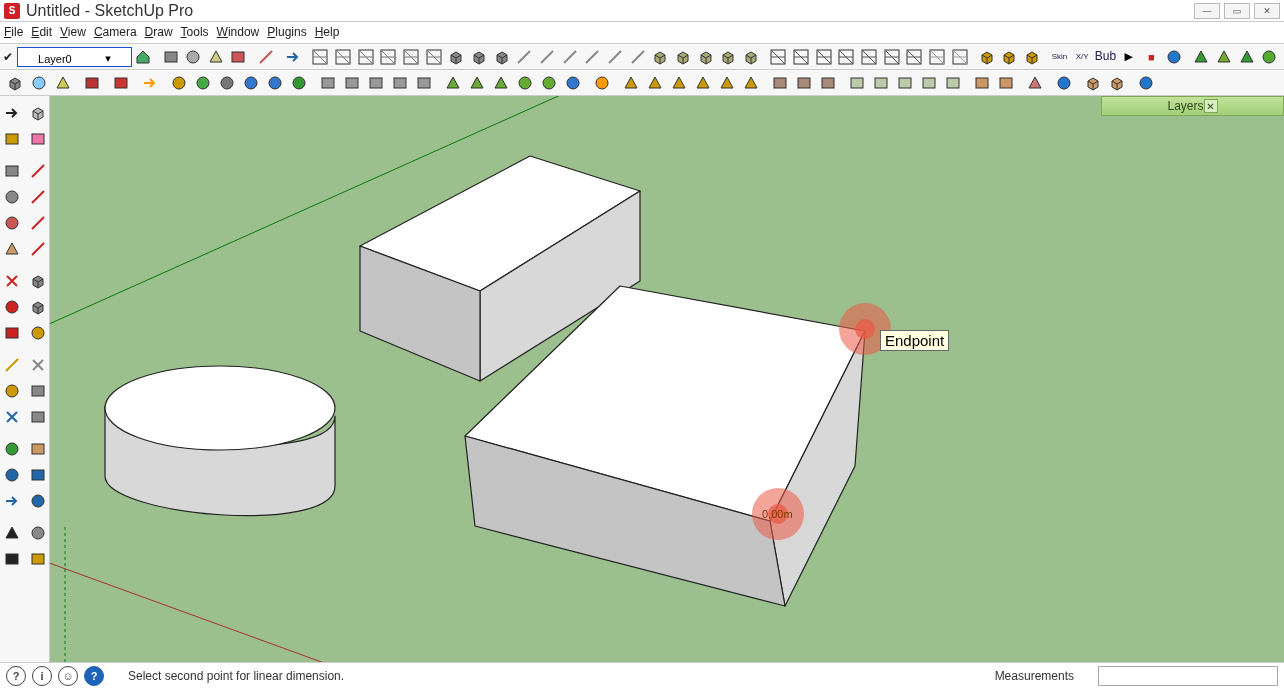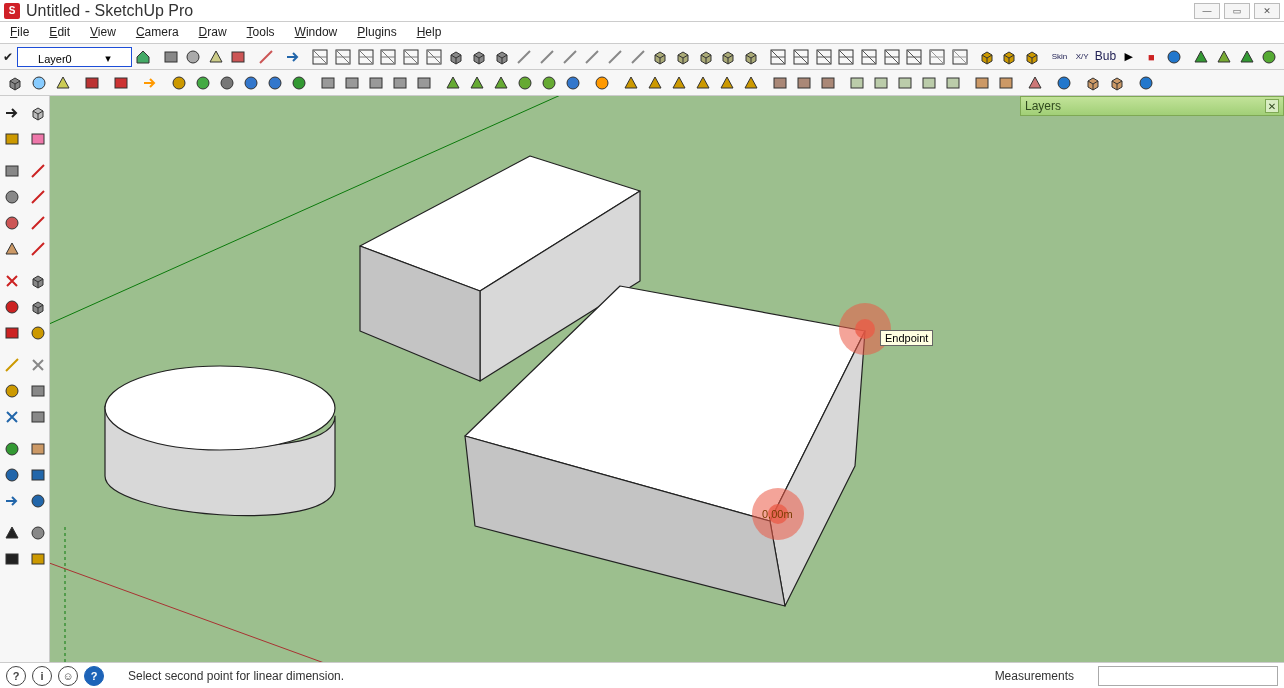--- a/index.html
+++ b/index.html
@@ -5,21 +5,21 @@
   * { box-sizing: border-box; margin: 0; padding: 0; }
   html, body { width: 1284px; height: 688px; font-family: "Segoe UI", Tahoma, sans-serif; font-size: 12px; background:#f0f0f0; overflow:hidden; }
   
   .titlebar { height:22px; background:#fff; display:flex; align-items:center; padding:0 4px; border-bottom:1px solid #ccc; }
   .app-icon { width:16px; height:16px; background:#d02027; border-radius:2px; display:flex; align-items:center; justify-content:center; color:#fff; font-weight:bold; font-size:10px; margin-right:6px;}
   .title-text { font-size:16px; color:#333; }
   .title-spacer { flex:1; }
   .win-btn { width:26px; height:16px; border:1px solid #bbb; margin-left:4px; display:flex; align-items:center; justify-content:center; font-size:9px; color:#555; background:#f5f5f5; }
   
   .menubar { height:22px; background:#fff; display:flex; align-items:stretch; border-bottom:1px solid #ccc; }
-  .menu-item { padding:3px 10px; font-size:12px; color:#222; cursor:default; }
+  .menu-item { padding:3px 4px; font-size:12px; color:#222; cursor:default; }
   .menu-item .ul { text-decoration:underline; }
   
   .toolbar { height:26px; background:#f7f7f7; display:flex; align-items:center; border-bottom:1px solid #ccc; padding:0 3px; }
   .tb-btn { width:22px; height:22px; margin:0 1px; border:1px solid transparent; border-radius:2px; display:flex; align-items:center; justify-content:center; }
   .tb-btn svg { width:16px; height:16px; }
   .tb-sep { width:5px; height:22px; }
   .layer-combo { width:120px; height:20px; border:1px solid #1d4ed8; background:#fff; font-size:11px; padding:1px 20px; display:flex; align-items:flex-end; justify-content:space-between; }
   .check { font-size:12px; color:#222; margin-right:4px; }
   
   .left-toolbar { position:absolute; left:0; top:96px; width:50px; bottom:26px; background:#f7f7f7; border-right:1px solid #ccc; display:flex; flex-direction:column; align-items:center; padding-top:4px; }
@@ -27,24 +27,24 @@
   .lrow .tb-btn { margin:2px; }
   
   .viewport { position:absolute; left:50px; right:0; top:96px; bottom:26px; background:#9CBF8E; overflow:hidden; }
   .axis-g { stroke:#0b7a0b; stroke-width:1; }
   .axis-r { stroke:#a83232; stroke-width:1; }
   .shape { fill:#fff; stroke:#222; stroke-width:1.2; stroke-linejoin:round; }
   .shade1 { fill:#d8d8d8; }
   .shade2 { fill:#c4c4c4; }
   .hit-dot { fill:rgba(235,90,70,0.55); }
   .hit-dot-in { fill:rgba(235,90,70,0.75); }
-  .tooltip-box { position:absolute; background:#ffffe1; border:1px solid #666; font-size:11px; padding:1px 4px; }
+  .tooltip-box { position:absolute; background:#ffffe1; border:1px solid #666; font-size:15px; padding:1px 4px; }
   .dim-label { font-size:11px; fill:#7a3b00; font-family:sans-serif; }
   
-  .layers-panel { position:absolute; right:0; top:0; width:264px; height:20px; background:linear-gradient(#c2e399,#a1cf77); border:1px solid #7ea854; display:flex; align-items:center; justify-content:space-between; padding:0 4px; font-size:12px; color:#30491e;}
+  .layers-panel { position:absolute; right:0; top:0; width:183px; height:20px; background:linear-gradient(#c2e399,#a1cf77); border:1px solid #7ea854; display:flex; align-items:center; justify-content:center; padding:0 4px; font-size:12px; color:#30491e;}
   .layers-panel .x { width:14px;height:14px;border:1px solid #7ea854;background:#d9edc3;display:flex;align-items:center;justify-content:center;font-size:10px;}
   
   .statusbar { position:absolute; left:0; right:0; bottom:0; height:26px; background:#fff; border-top:1px solid #ccc; display:flex; align-items:center; padding:0 6px; font-size:12px; }
   .sb-btn { width:20px; height:20px; border-radius:10px; border:1.5px solid #444; display:flex; align-items:center; justify-content:center; font-size:11px; font-weight:bold; margin-right:6px; color:#444;}
   .sb-btn.blue { background:#1d63b8; color:#fff; border-color:#1d63b8;}
   .sb-text { margin-left:18px; color:#333; }
   .sb-spacer { flex:1; }
   .meas-label { color:#333; margin-right:24px; }
   .meas-box { width:180px; height:20px; border:1px solid #aaa; background:#fff; }
 </style>

